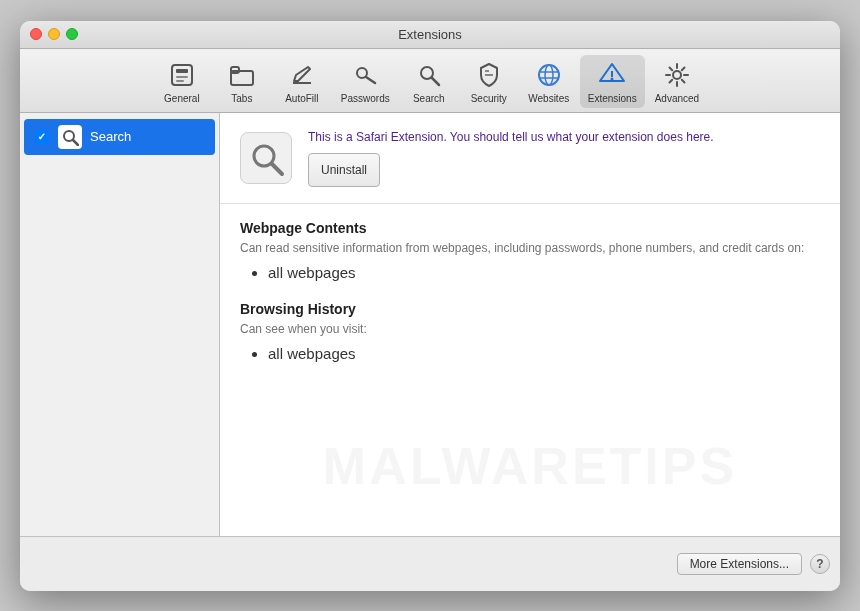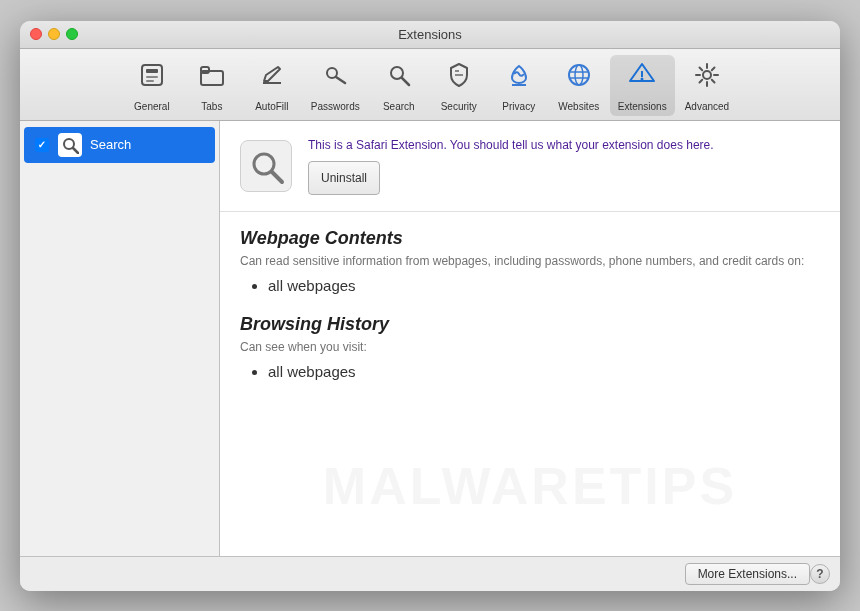--- a/index.html
+++ b/index.html
@@ -75,21 +75,20 @@
     }
 
     .toolbar-item {
       display: flex;
       flex-direction: column;
       align-items: center;
       padding: 4px 8px;
       border-radius: 6px;
       cursor: pointer;
       min-width: 58px;
-      gap: 8px;
     }
 
     .toolbar-item.active {
       background: rgba(0,0,0,0.1);
     }
 
     .toolbar-icon {
       width: 32px;
       height: 32px;
       display: flex;
@@ -257,25 +256,24 @@
       padding: 16px 20px;
       position: relative;
       z-index: 1;
     }
 
     .permission-group {
       margin-bottom: 16px;
     }
 
     .permission-title {
-      font-size: 18px;
+      font-size: 14px;
       font-weight: 700;
       color: #222;
       margin-bottom: 4px;
-      font-style: italic;
     }
 
     .permission-desc {
       font-size: 12px;
       color: #737373;
       margin-bottom: 4px;
       line-height: 1.4;
     }
 
     .permission-list {
@@ -287,23 +285,24 @@
       font-size: 15px;
       color: #333;
       line-height: 1.6;
     }
 
     
     .bottom-bar {
       display: flex;
       justify-content: flex-end;
       align-items: center;
-      padding: 6px 10px;
+      padding: 16px 10px;
       background: #ececec;
       border-top: 1px solid #c0c0c0;
+      gap: 8px;
     }
 
     .more-ext-btn {
       background: linear-gradient(180deg, #f8f8f8 0%, #e8e8e8 100%);
       border: 1px solid #b0b0b0;
       border-radius: 4px;
       padding: 3px 12px;
       font-size: 12px;
       color: #333;
       cursor: pointer;
@@ -396,30 +395,20 @@
       <div class="toolbar-icon">
         <svg width="28" height="28" viewBox="0 0 28 28">
           <path d="M14 3 L22 7 L22 14 C22 19 18 23 14 25 C10 23 6 19 6 14 L6 7 Z" fill="none" stroke="#555" stroke-width="2" stroke-linejoin="round"></path>
           <line x1="10" y1="10" x2="14" y2="10" stroke="#888" stroke-width="2"></line>
           <line x1="10" y1="14" x2="18" y2="14" stroke="#888" stroke-width="2"></line>
         </svg>
       </div>
       <span class="toolbar-label">Security</span>
     </div>
 
-    <div class="toolbar-item">
-      <div class="toolbar-icon">
-        <svg width="28" height="28" viewBox="0 0 28 28">
-          <path d="M14 5 C14 5 7 10 7 17 C7 19.8 10.1 22 14 22 C17.9 22 21 19.8 21 17 C21 10 14 5 14 5Z" fill="none" stroke="#3a7bd5" stroke-width="2"></path>
-          <path d="M9 13 C9 13 12 9 14 13 C16 17 19 13 19 13" fill="none" stroke="#3a7bd5" stroke-width="2"></path>
-          <line x1="7" y1="24" x2="21" y2="24" stroke="#3a7bd5" stroke-width="2"></line>
-        </svg>
-      </div>
-      <span class="toolbar-label">Privacy</span>
-    </div>
 
     <div class="toolbar-item">
       <div class="toolbar-icon">
         <svg width="28" height="28" viewBox="0 0 28 28">
           <circle cx="14" cy="14" r="10" fill="none" stroke="#3a7bd5" stroke-width="2"></circle>
           <ellipse cx="14" cy="14" rx="4" ry="10" fill="none" stroke="#3a7bd5" stroke-width="1.5"></ellipse>
           <line x1="4" y1="11" x2="24" y2="11" stroke="#3a7bd5" stroke-width="1.5"></line>
           <line x1="4" y1="17" x2="24" y2="17" stroke="#3a7bd5" stroke-width="1.5"></line>
         </svg>
       </div>

